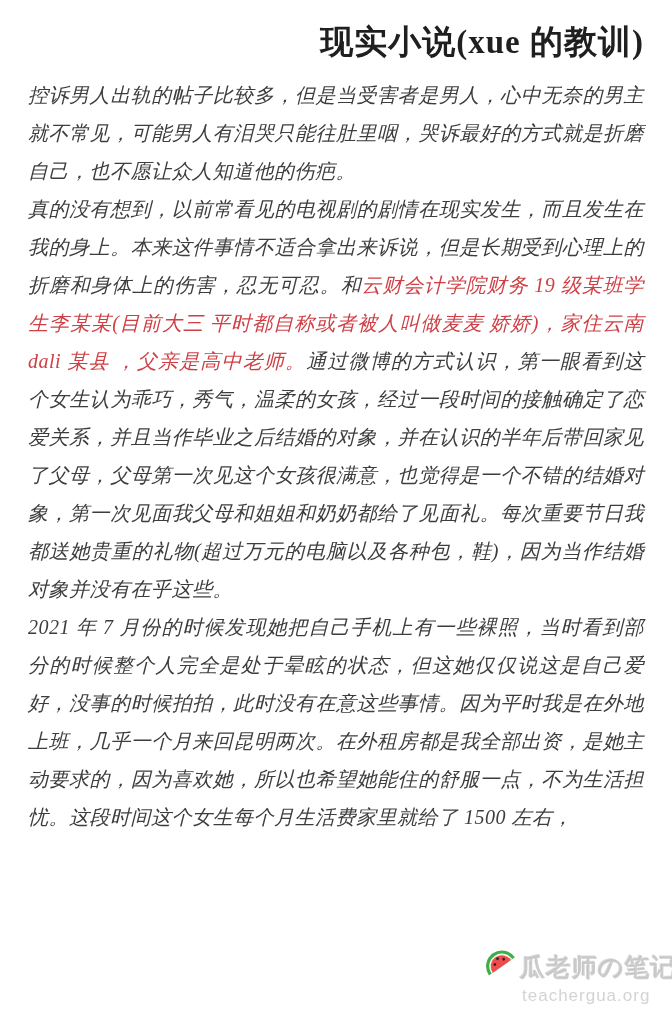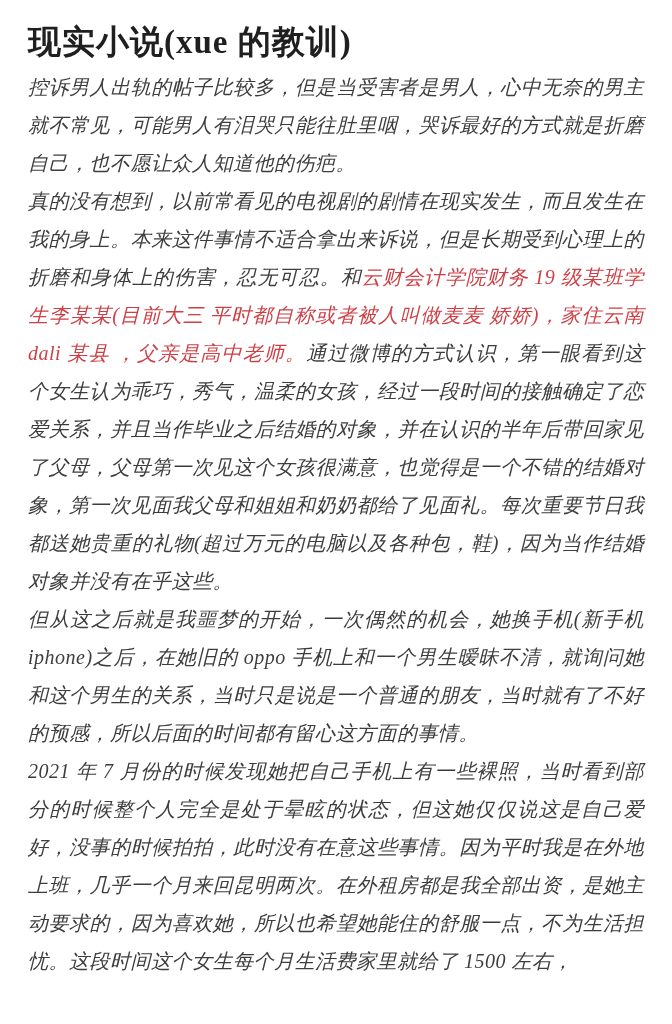--- a/index.html
+++ b/index.html
@@ -13,22 +13,22 @@
     color: #3d3d3d;
   }
   .page {
     padding: 14px 28px 0 28px;
     box-sizing: border-box;
     width: 672px;
     height: 1024px;
     position: relative;
   }
   h1.doc-title {
-    margin: 6px 0 4px 0;
-    text-align: left;
+    margin: 6px 0 12px 0;
+    text-align: right;
     font-size: 33px;
     line-height: 44px;
     font-weight: 700;
     color: #1f1f1f;
     letter-spacing: 1px;
   }
   p.body-para {
     font-size: 20px;
     line-height: 38px;
     text-align: justify;
@@ -80,18 +80,33 @@
 <body>
 
 <div class="page">
 
   <h1 class="doc-title">现实小说(xue 的教训)</h1>
 
   <p class="body-para para-1"><span>控诉男人出轨的帖子比较多，但是当受害者是男人，心中无奈的男主就不常见，可能男人有泪哭只能往肚里咽，哭诉最好的方式就是折磨自己，也不愿让众人知道他的伤疤。</span></p>
 
   <p class="body-para para-2"><span>真的没有想到，以前常看见的电视剧的剧情在现实发生，而且发生在我的身上。本来这件事情不适合拿出来诉说，但是长期受到心理上的折磨和身体上的伤害，忍无可忍。和</span><span class="seg-red">云财会计学院财务 19 级某班学生李某某(目前大三 平时都自称或者被人叫做麦麦 娇娇)，家住云南 dali 某县 ，父亲是高中老师。</span><span>通过微博的方式认识，第一眼看到这个女生认为乖巧，秀气，温柔的女孩，经过一段时间的接触确定了恋爱关系，并且当作毕业之后结婚的对象，并在认识的半年后带回家见了父母，父母第一次见这个女孩很满意，也觉得是一个不错的结婚对象，第一次见面我父母和姐姐和奶奶都给了见面礼。每次重要节日我都送她贵重的礼物(超过万元的电脑以及各种包，鞋)，因为当作结婚对象并没有在乎这些。</span></p>
 
-  <p class="body-para para-3"><span>但从这之后就是我噩梦的开始，一次偶然的机会，她换手机(新手机 iphone)之后，在她旧的 oppo 手机上和一个男生暧昧不清，就询问她和这个男生的关系，当时只是说是一个普通的朋友，当时就有了不好的预感，所以后面的时间都有留心这方面的事情。</span></p>
 
   <p class="body-para para-4"><span>2021 年 7 月份的时候发现她把自己手机上有一些裸照，当时看到部分的时候整个人完全是处于晕眩的状态，但这她仅仅说这是自己爱好，没事的时候拍拍，此时没有在意这些事情。因为平时我是在外地上班，几乎一个月来回昆明两次。在外租房都是我全部出资，是她主动要求的，因为喜欢她，所以也希望她能住的舒服一点，不为生活担忧。这段时间这个女生每个月生活费家里就给了 1500 左右，</span></p>
 
+  <div class="watermark">
+    <div class="watermark-row">
+      <span>
+        <svg class="watermark-icon" viewBox="0 0 48 48" aria-hidden="true">
+          <path d="M4 26 A20 20 0 0 1 44 26 Z" fill="#3fae49"></path>
+          <path d="M8 26 A16 16 0 0 1 40 26 Z" fill="#f3f7ee"></path>
+          <path d="M10 26 A14 14 0 0 1 38 26 Z" fill="#ee4c4c"></path>
+          <circle cx="18" cy="19" r="1.7" fill="#222222"></circle>
+          <circle cx="25" cy="15" r="1.7" fill="#222222"></circle>
+          <circle cx="31" cy="20" r="1.7" fill="#222222"></circle>
+        </svg>
+      </span>
+      <span class="watermark-text">瓜老师の笔记</span>
+    </div>
+    <div class="watermark-site">teachergua.org</div>
+  </div>
 
 </div>
 
 </body></html>

